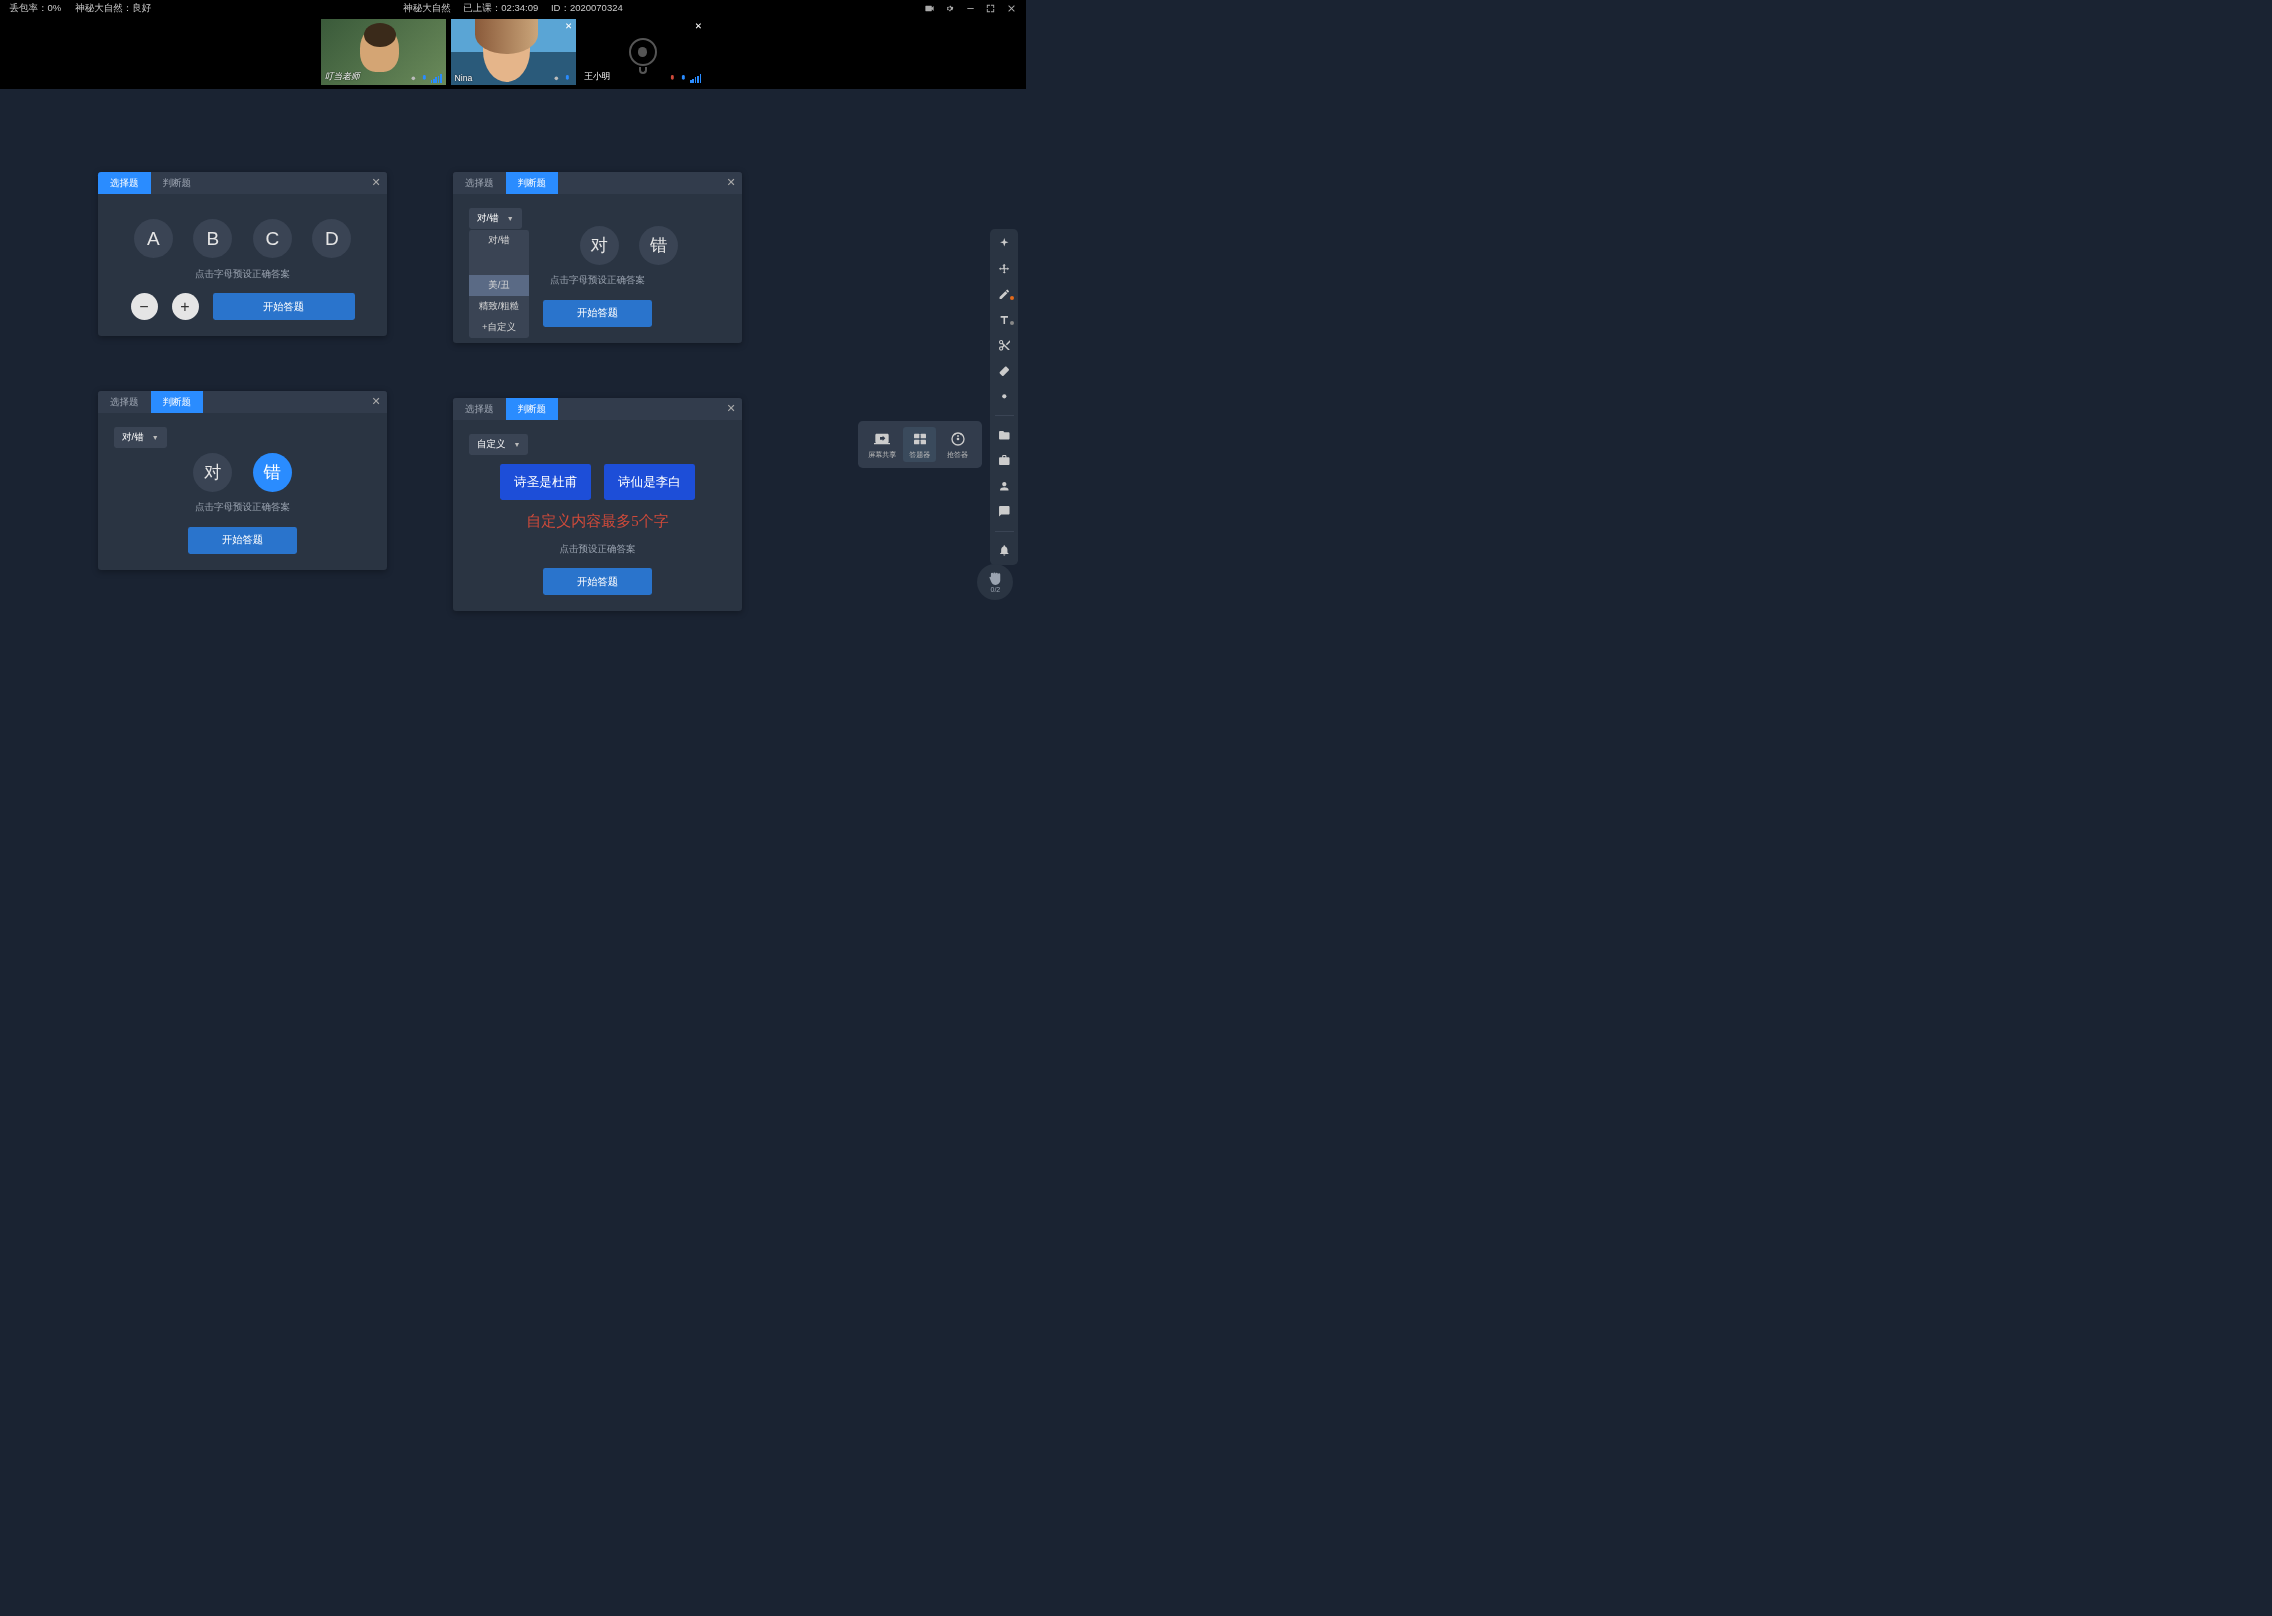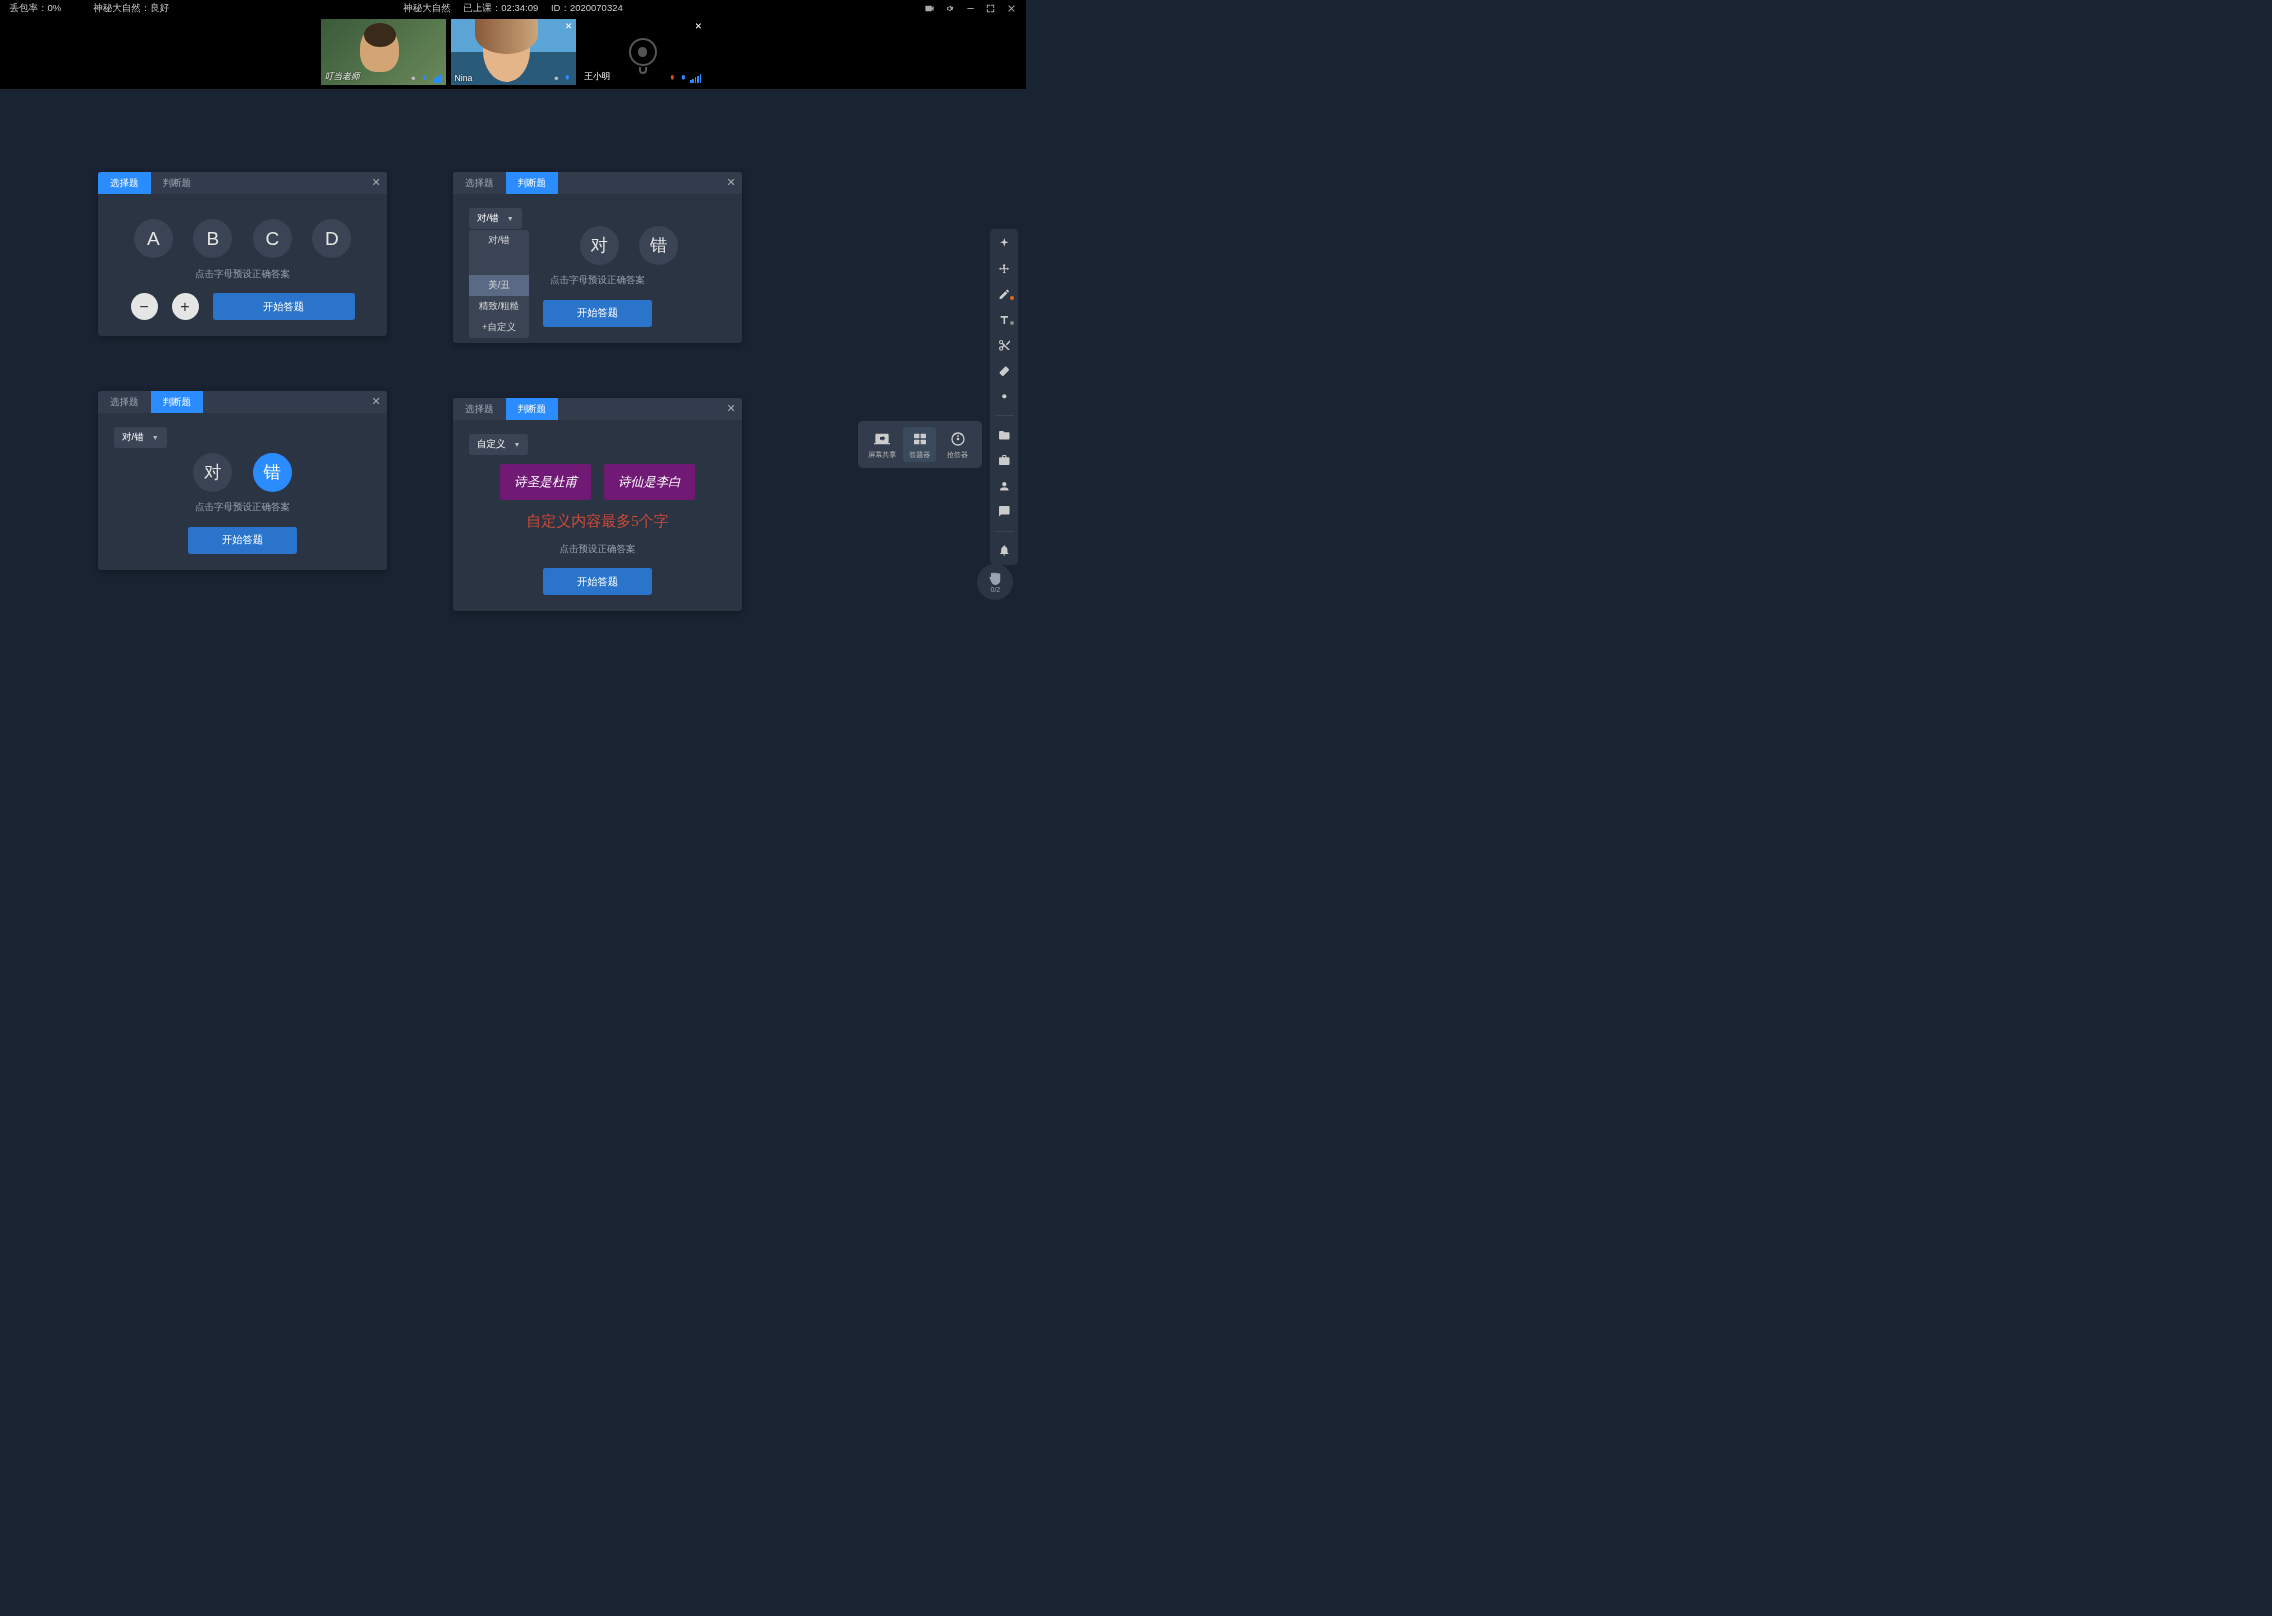--- a/index.html
+++ b/index.html
@@ -17,21 +17,21 @@
   .top-bar {
     height: 16px;
     background: #000;
     display: flex;
     align-items: center;
     padding: 0 9.5px;
     font-size: 9.5px;
     color: #ccc;
     position: relative;
   }
-  .top-left { display: flex; gap: 32px; }
+  .top-left { display: flex; gap: 14px; }
   .top-center { position: absolute; left: 50%; transform: translateX(-50%); display: flex; gap: 12.6px; }
   .top-right { margin-left: auto; display: flex; gap: 9.5px; align-items: center; }
   .top-right svg { width: 11px; height: 11px; fill: #aaa; cursor: pointer; }
 
   
   .video-strip {
     height: 73px;
     background: #000;
     display: flex;
     justify-content: center;
@@ -151,27 +151,26 @@
     border-radius: 2.4px;
     height: 27px;
     font-size: 10.3px;
     cursor: pointer;
   }
   .btn-wide { width: 142px; }
   .btn-mid { width: 109px; }
 
   .custom-option {
     display:inline-block;
-    background: #701a75;
+    background: #1d4ed8;
     padding: 9.5px 14px;
     font-size: 12.6px;
     border-radius: 2.4px;
     margin: 3.2px 4.7px;
     cursor: pointer;
-    font-style: italic;
   }
 
   .dropdown {
     display:inline-flex;
     align-items:center;
     gap:8px;
     background: #3a4454;
     border-radius: 2.4px;
     padding: 4px 8px;
     font-size: 9.5px;

